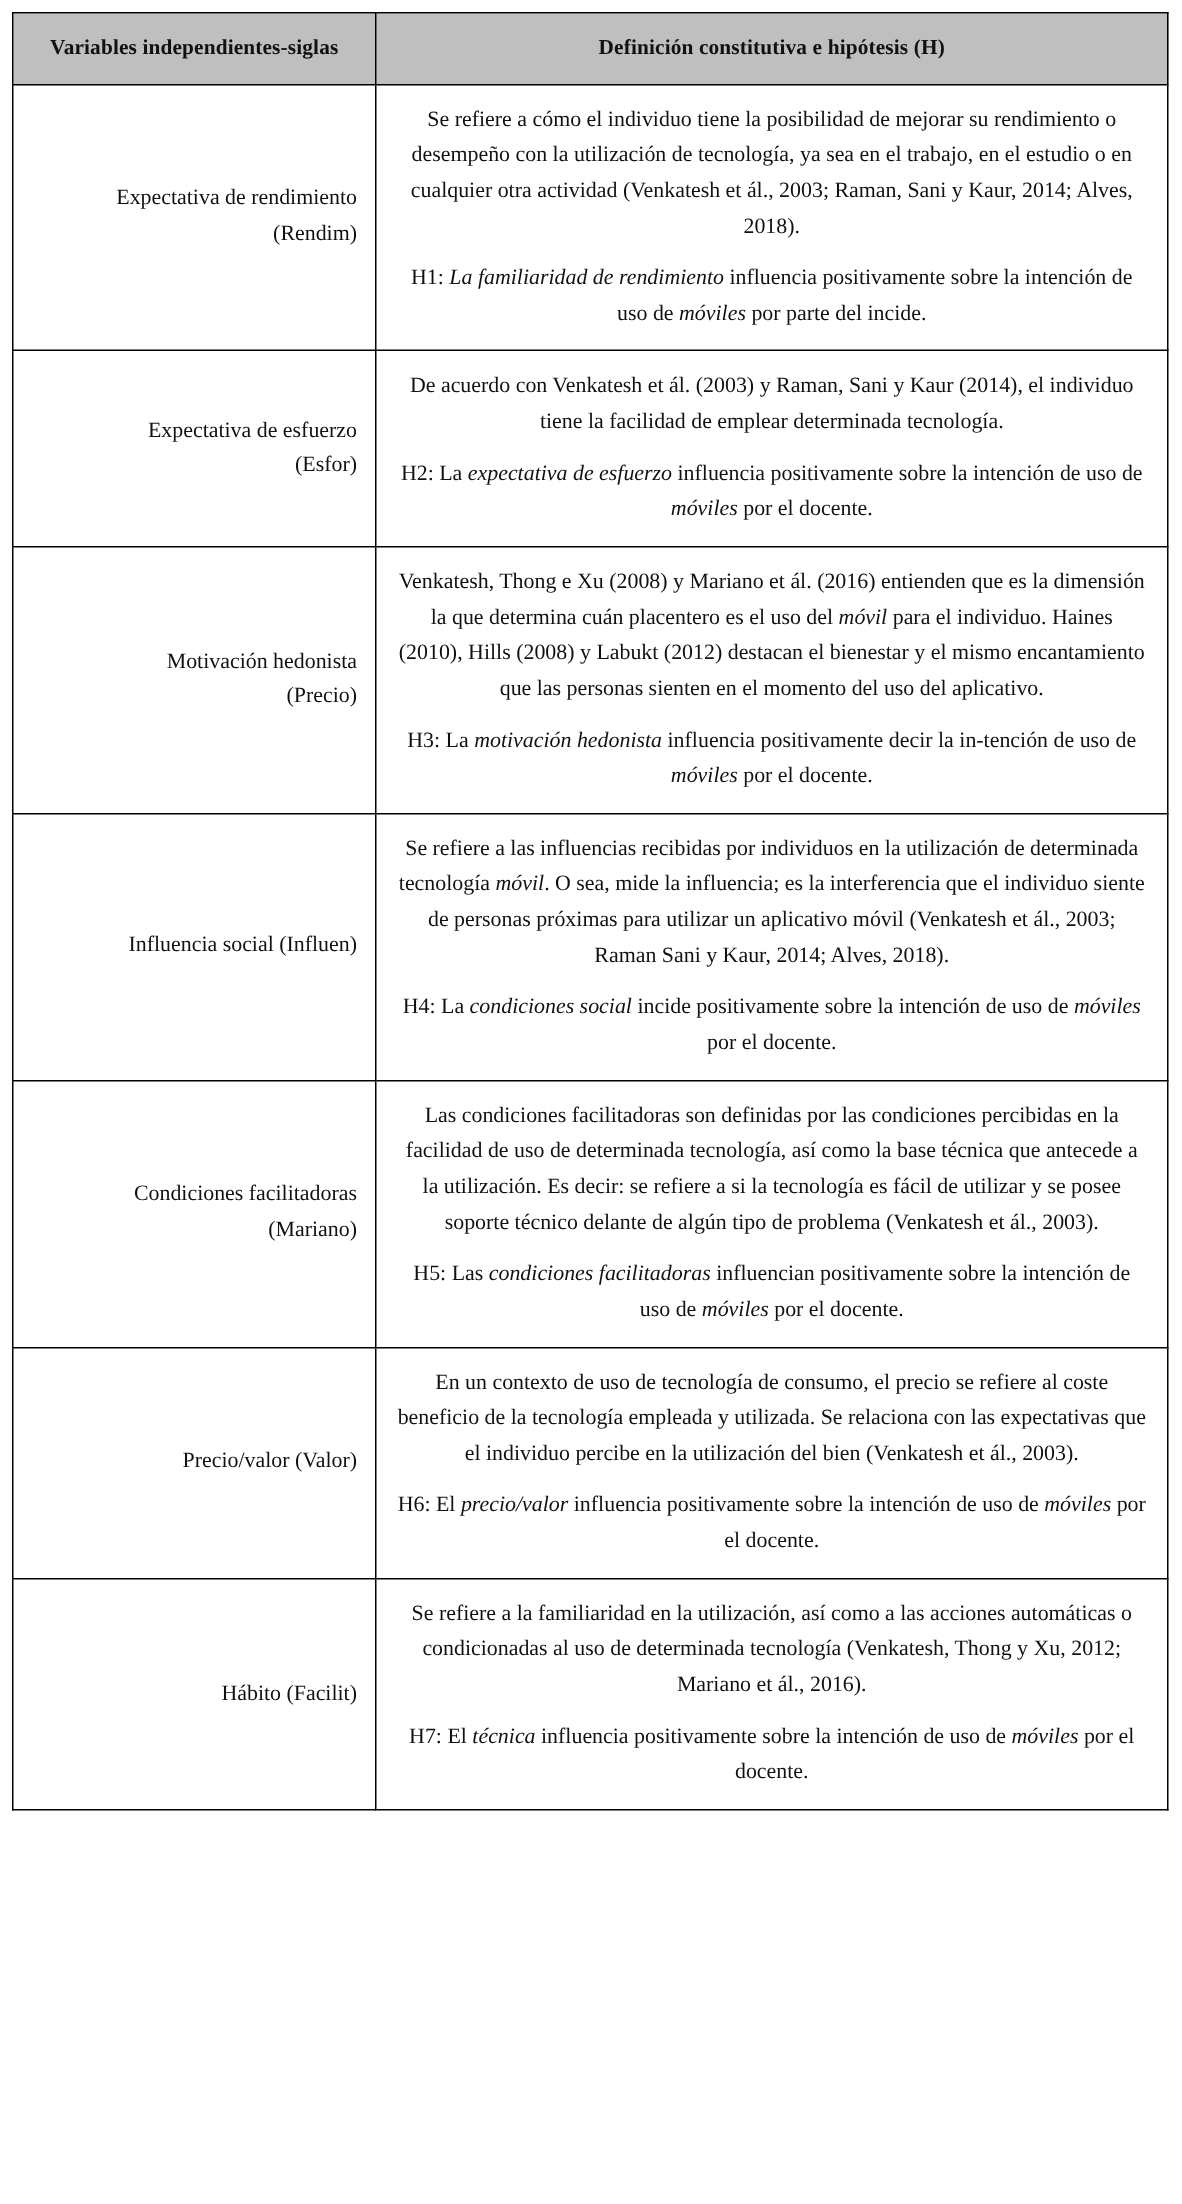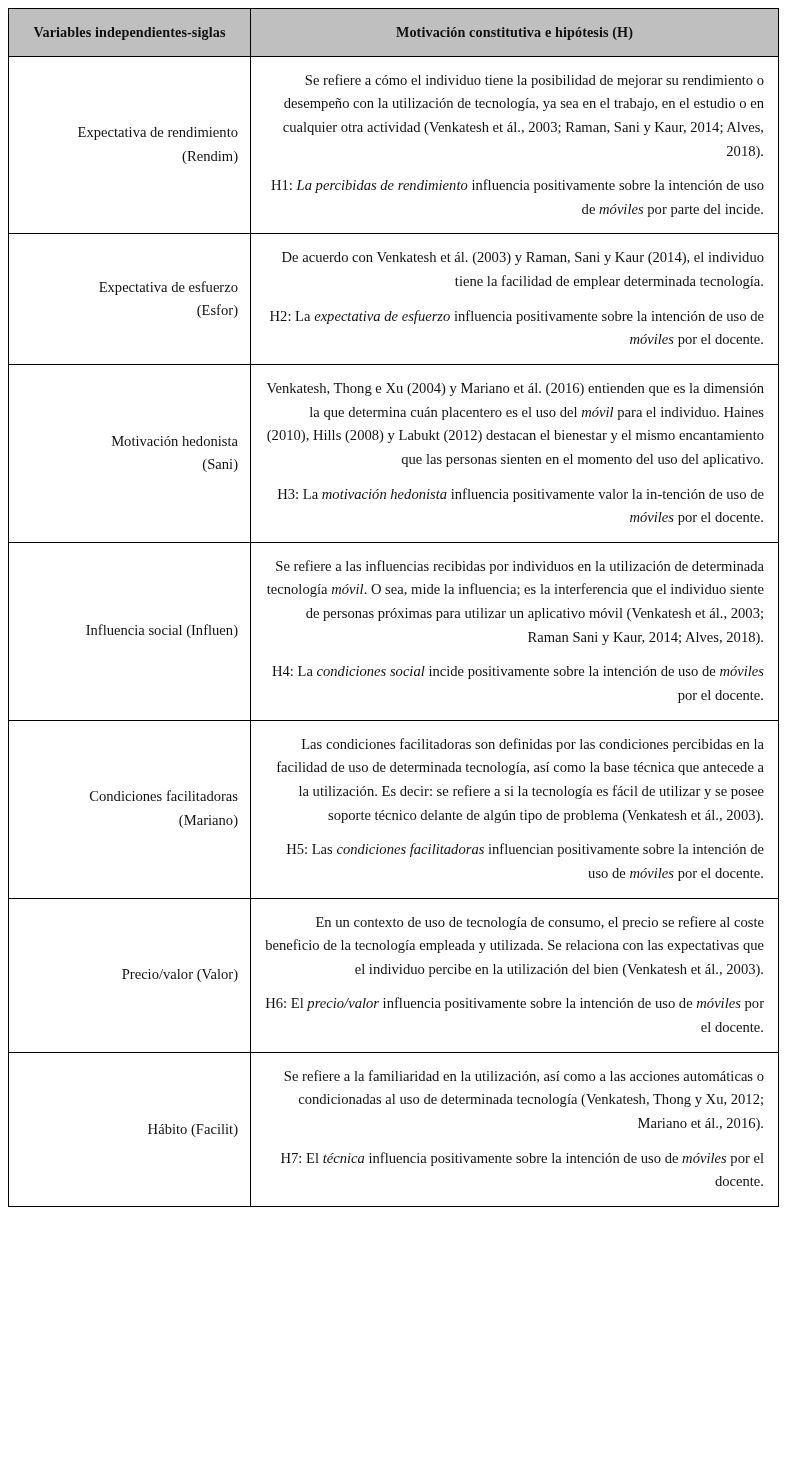--- a/index.html
+++ b/index.html
@@ -51,21 +51,21 @@
     font-size: 14.6px;
     line-height: 1.62;
   }
 
   td.cell-variable {
     text-align: right;
     padding: 8px 12px;
   }
 
   td.cell-definition {
-    text-align: right;
+    text-align: center;
     padding: 12px 14px 12px 14px;
   }
 
   td.cell-definition p {
     margin: 0 0 11px 0;
   }
   td.cell-definition p:last-child {
     margin-bottom: 0;
   }
 
@@ -81,56 +81,56 @@
 
   <table class="variables-table">
     <colgroup>
       <col class="col-variable">
       <col class="col-definition">
     </colgroup>
 
     <thead>
       <tr>
         <th>Variables independientes-siglas</th>
-        <th>Motivación constitutiva e hipótesis (H)</th>
+        <th>Definición constitutiva e hipótesis (H)</th>
       </tr>
     </thead>
 
     <tbody>
 
       <tr>
         <td class="cell-variable">
           <span class="var-name">Expectativa de rendimiento</span>
           <span class="var-abbr">(Rendim)</span>
         </td>
         <td class="cell-definition">
           <p>Se refiere a cómo el individuo tiene la posibilidad de mejorar su rendimiento o desempeño con la utilización de tecnología, ya sea en el trabajo, en el estudio o en cualquier otra actividad (Venkatesh et ál., 2003; Raman, Sani y Kaur, 2014; Alves, 2018).</p>
-          <p><span>H1:</span> <em>La percibidas de rendimiento</em><span> influencia positivamente sobre la intención de uso de </span><em>móviles</em><span> por parte del incide.</span></p>
+          <p><span>H1:</span> <em>La familiaridad de rendimiento</em><span> influencia positivamente sobre la intención de uso de </span><em>móviles</em><span> por parte del incide.</span></p>
         </td>
       </tr>
 
       <tr>
         <td class="cell-variable">
           <span class="var-name">Expectativa de esfuerzo</span>
           <span class="var-abbr">(Esfor)</span>
         </td>
         <td class="cell-definition">
           <p>De acuerdo con Venkatesh et ál. (2003) y Raman, Sani y Kaur (2014), el individuo tiene la facilidad de emplear determinada tecnología.</p>
           <p><span>H2:</span> <span>La </span><em>expectativa de esfuerzo</em><span> influencia positivamente sobre la intención de uso de </span><em>móviles</em><span> por el docente.</span></p>
         </td>
       </tr>
 
       <tr>
         <td class="cell-variable">
           <span class="var-name">Motivación hedonista</span>
-          <span class="var-abbr">(Sani)</span>
+          <span class="var-abbr">(Precio)</span>
         </td>
         <td class="cell-definition">
-          <p><span>Venkatesh, Thong e Xu (2004) y Mariano et ál. (2016) entienden que es la dimensión la que determina cuán placentero es el uso del </span><em>móvil</em><span> para el individuo. Haines (2010), Hills (2008) y Labukt (2012) destacan el bienestar y el mismo encantamiento que las personas sienten en el momento del uso del aplicativo.</span></p>
-          <p><span>H3:</span> <span>La </span><em>motivación hedonista</em><span> influencia positivamente valor la in-tención de uso de </span><em>móviles</em><span> por el docente.</span></p>
+          <p><span>Venkatesh, Thong e Xu (2008) y Mariano et ál. (2016) entienden que es la dimensión la que determina cuán placentero es el uso del </span><em>móvil</em><span> para el individuo. Haines (2010), Hills (2008) y Labukt (2012) destacan el bienestar y el mismo encantamiento que las personas sienten en el momento del uso del aplicativo.</span></p>
+          <p><span>H3:</span> <span>La </span><em>motivación hedonista</em><span> influencia positivamente decir la in-tención de uso de </span><em>móviles</em><span> por el docente.</span></p>
         </td>
       </tr>
 
       <tr>
         <td class="cell-variable">
           <span class="var-name">Influencia social (Influen)</span>
           <span class="var-abbr"></span>
         </td>
         <td class="cell-definition">
           <p><span>Se refiere a las influencias recibidas por individuos en la utilización de determinada tecnología </span><em>móvil</em><span>. O sea, mide la influencia; es la interferencia que el individuo siente de personas próximas para utilizar un aplicativo móvil (Venkatesh et ál., 2003; Raman Sani y Kaur, 2014; Alves, 2018).</span></p>

